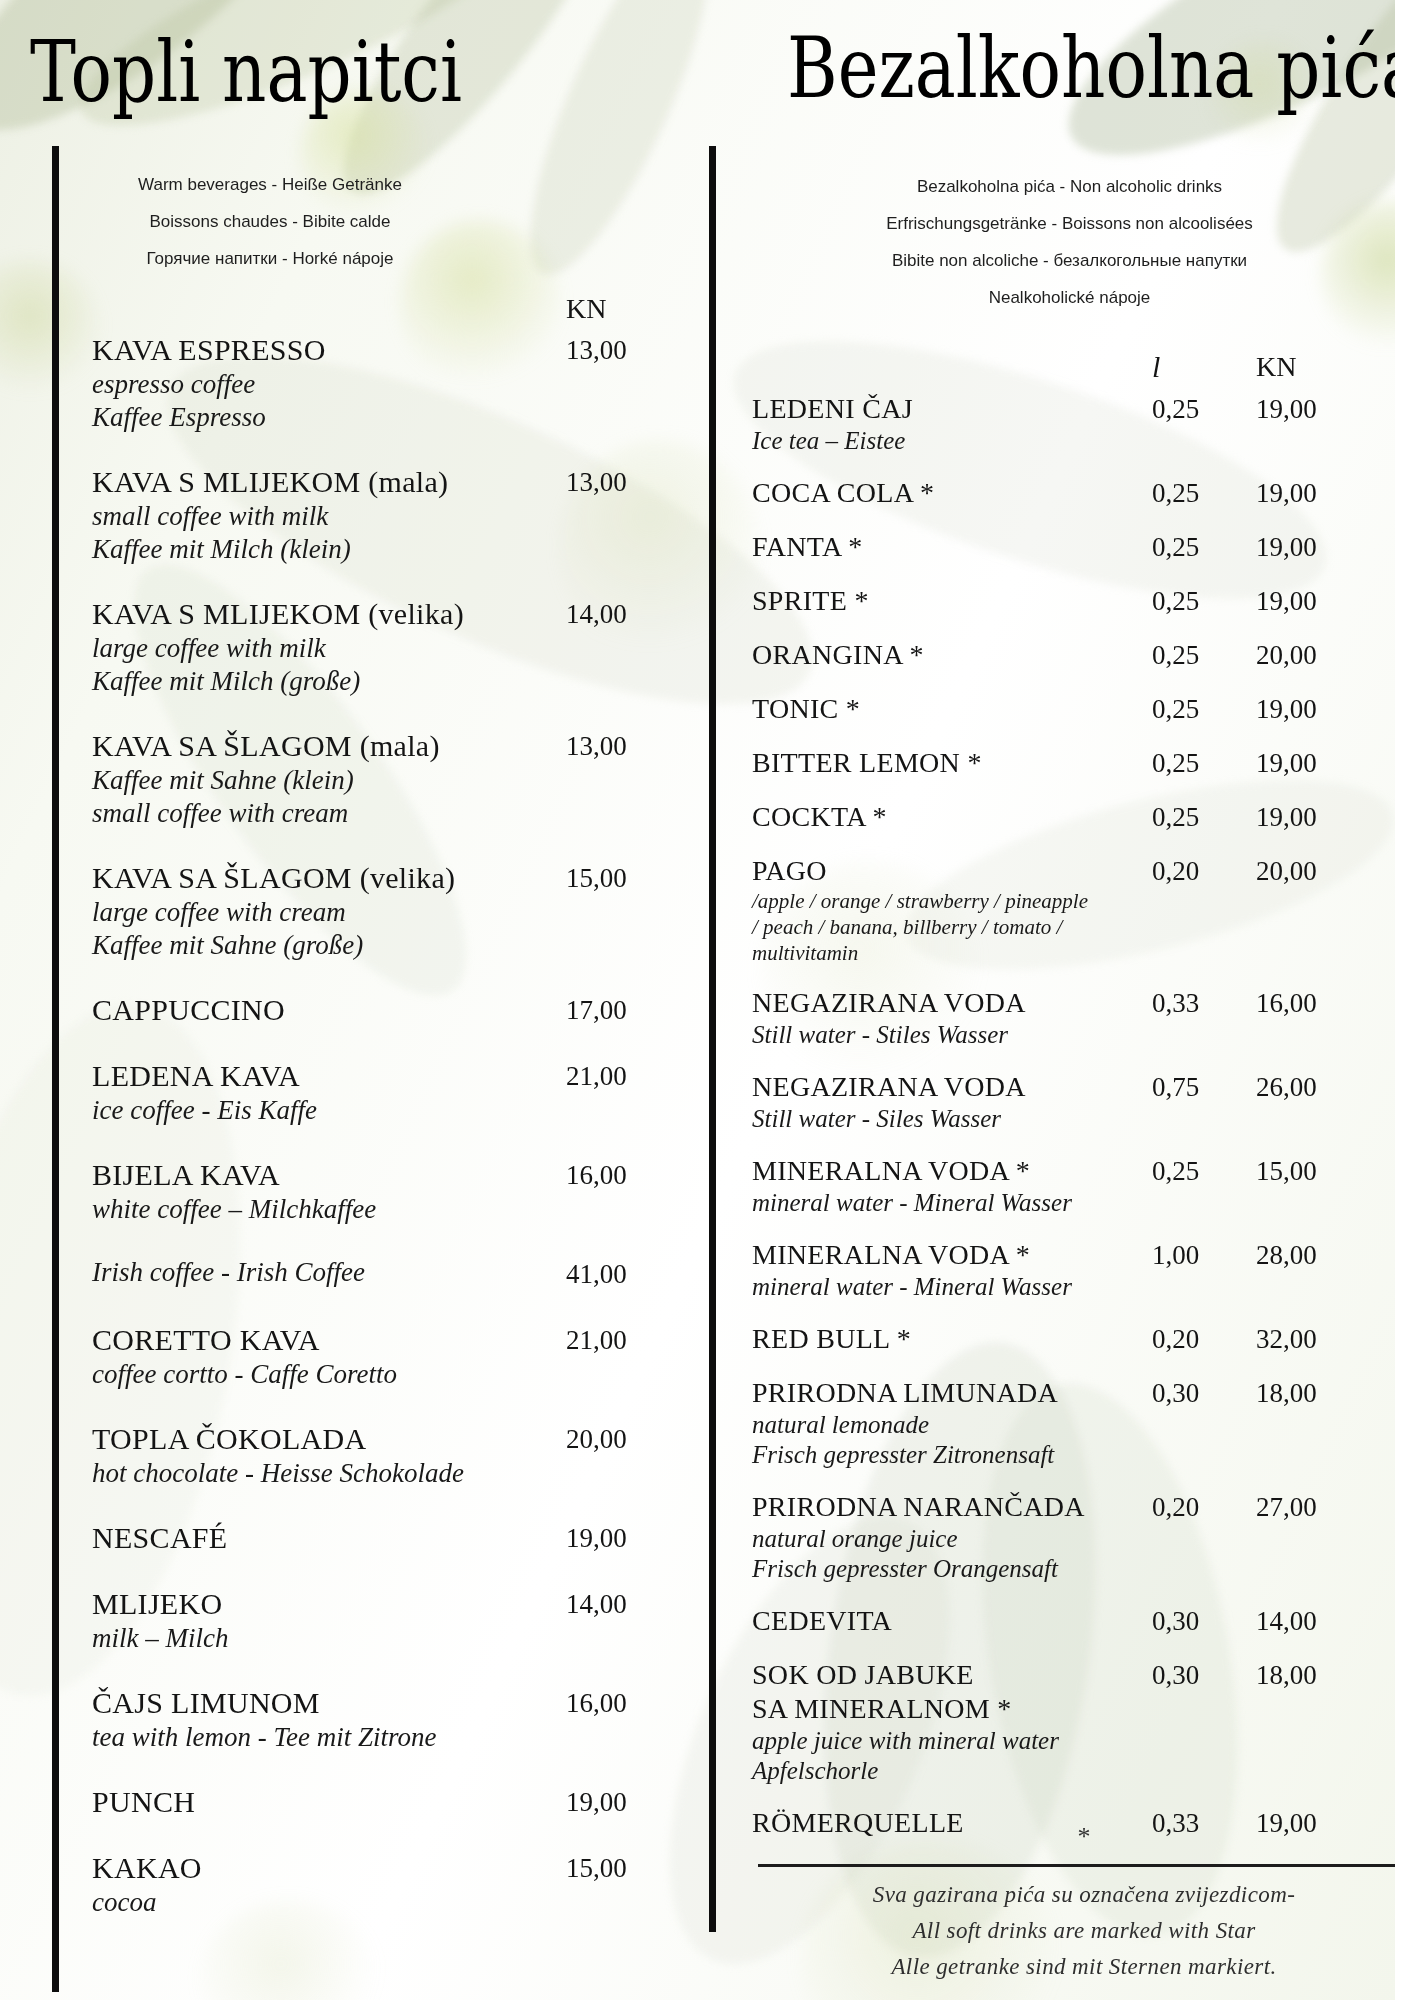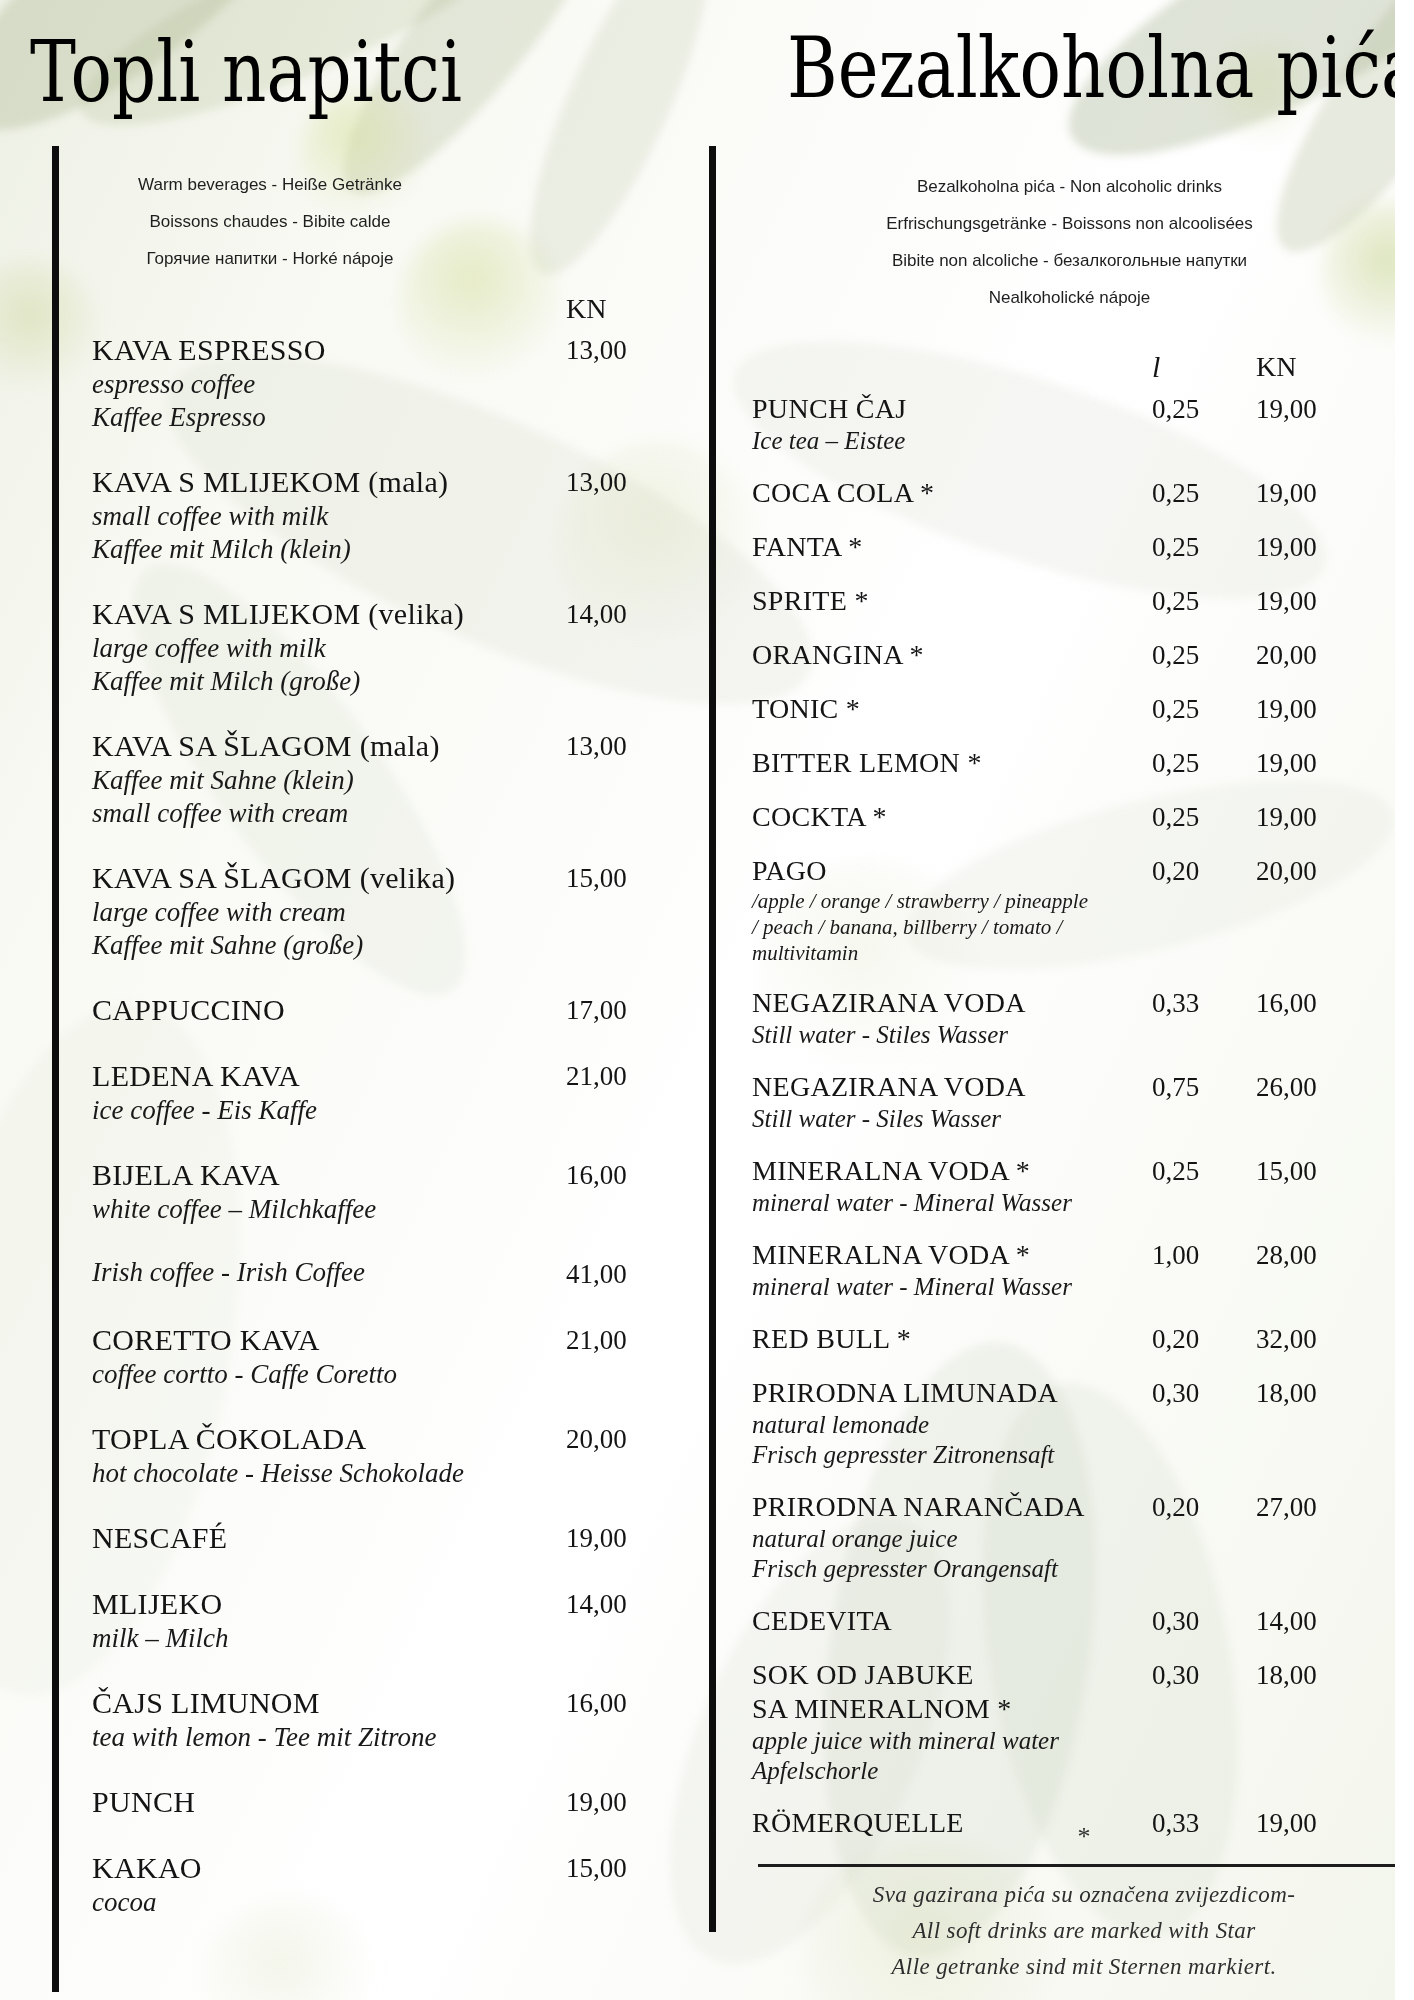--- a/index.html
+++ b/index.html
@@ -215,21 +215,21 @@
         <div class="subtitle-line">Nealkoholické nápoje</div>
       </div>
     <div class="items" id="right-items">
       <div class="row row3 header-row">
         <div></div>
         <div class="num col-header vol-header">l</div>
         <div class="num col-header">KN</div>
       </div>
     <div class="row row3">
           <div>
-            <div class="item-name">PUNCH ČAJ</div>
+            <div class="item-name">LEDENI ČAJ</div>
             <div class="item-desc">Ice tea – Eistee</div>
           </div>
           <div class="num">0,25</div>
           <div class="num">19,00</div>
         </div>
         <div class="row row3">
           <div>
             <div class="item-name">COCA COLA *</div>
           </div>
           <div class="num">0,25</div>

